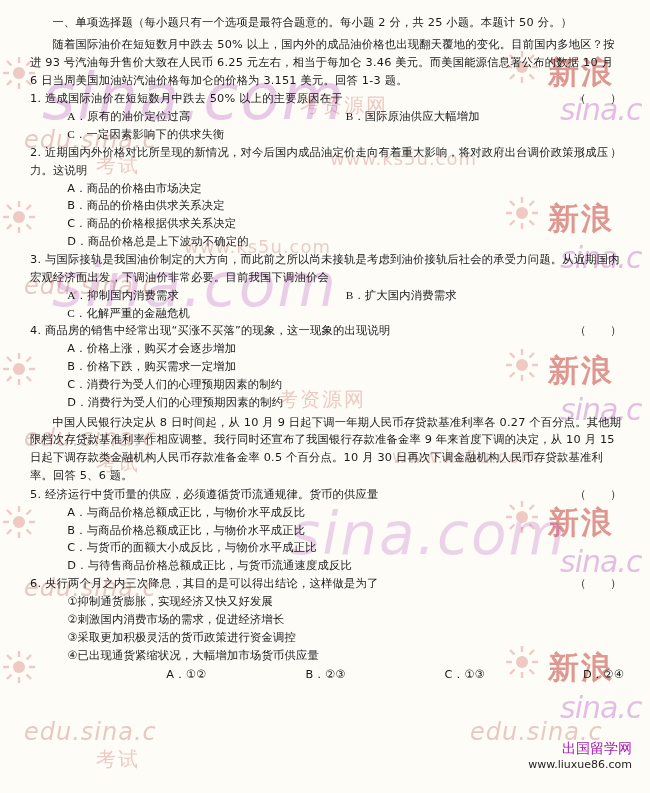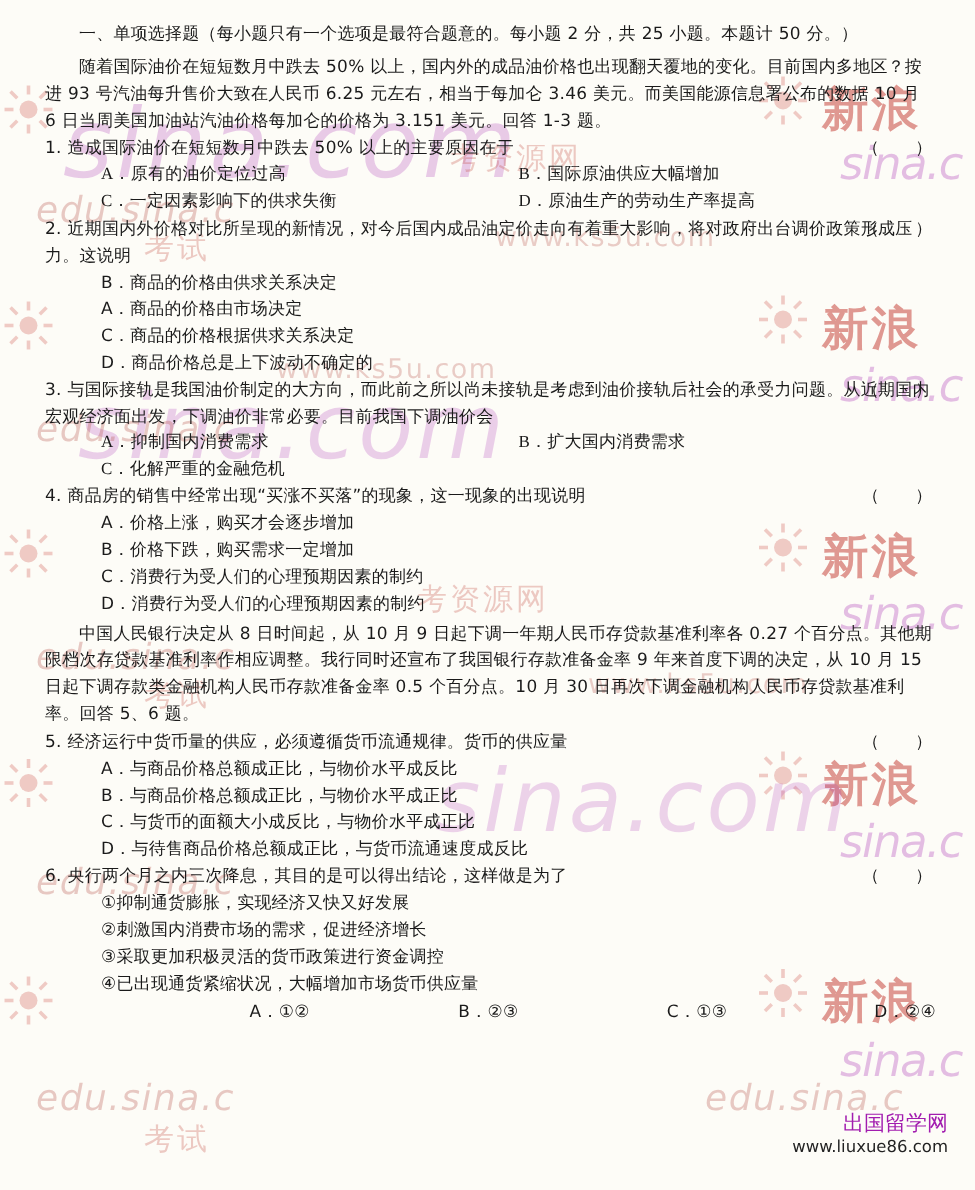--- a/index.html
+++ b/index.html
@@ -329,32 +329,31 @@
       <span>造成国际油价在短短数月中跌去 50% 以上的主要原因在于</span>
       <span class="paren">（　　）</span>
     </div>
     <div class="opts">
       <div class="opt-row sub">
         <span class="opt">A．原有的油价定位过高</span>
         <span class="opt">B．国际原油供应大幅增加</span>
       </div>
       <div class="opt-row sub">
         <span class="opt">C．一定因素影响下的供求失衡</span>
-        <span class="opt">D．原油生产的劳动生产率提高</span>
       </div>
     </div>
 
     <div class="qline">
       <span>2.</span>
       <span>近期国内外价格对比所呈现的新情况，对今后国内成品油定价走向有着重大影响，将对政府出台调价政策形成压力。这说明</span>
       <span class="paren">（　　）</span>
     </div>
     <div class="opts">
+      <div class="opt-col">A．商品的价格由市场决定</div>
       <div class="opt-col">B．商品的价格由供求关系决定</div>
-      <div class="opt-col">A．商品的价格由市场决定</div>
       <div class="opt-col">C．商品的价格根据供求关系决定</div>
       <div class="opt-col">D．商品价格总是上下波动不确定的</div>
     </div>
 
     <div class="qline">
       <span>3.</span>
       <span>与国际接轨是我国油价制定的大方向，而此前之所以尚未接轨是考虑到油价接轨后社会的承受力问题。从近期国内宏观经济面出发，下调油价非常必要。目前我国下调油价会</span>
       <span class="paren">（　　）</span>
     </div>
     <div class="opts">

